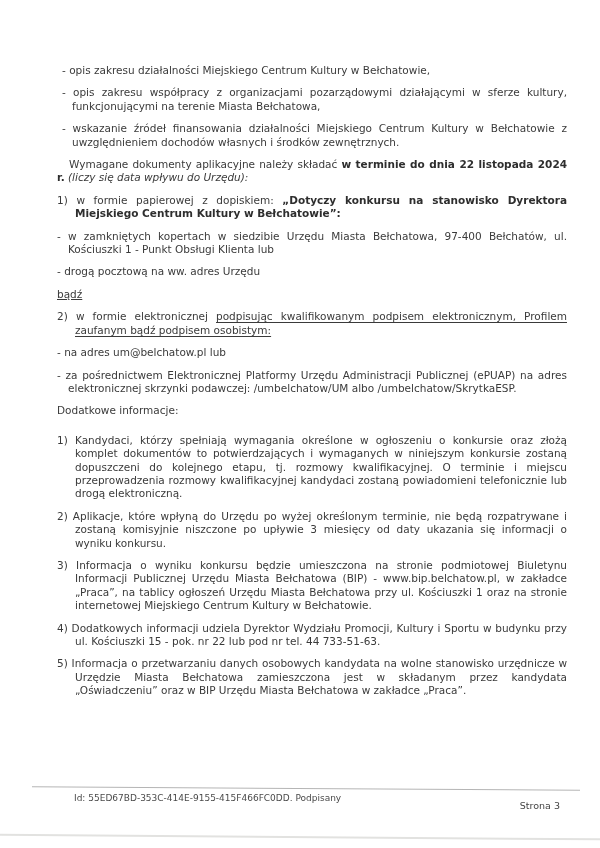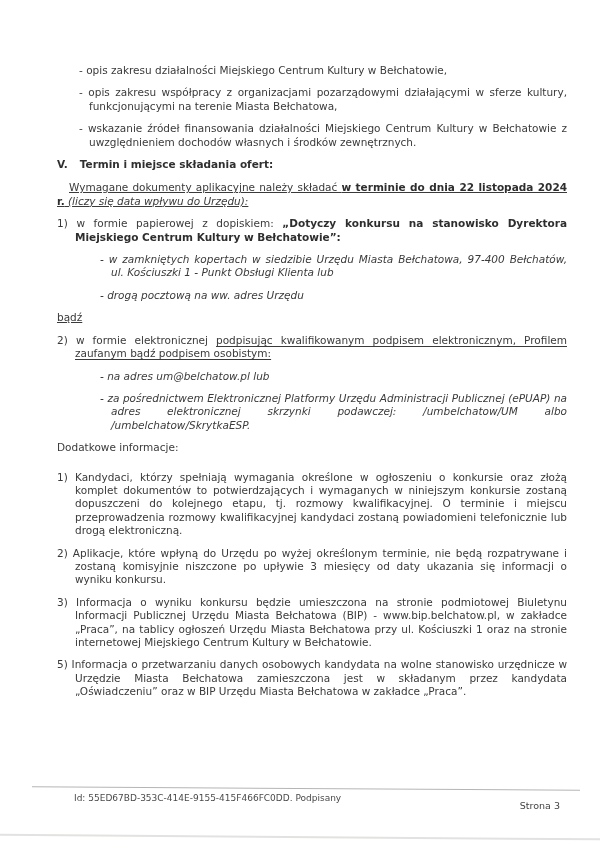--- a/index.html
+++ b/index.html
@@ -8,26 +8,26 @@
     font-family:"DejaVu Sans","Liberation Sans",sans-serif;
     color:#3a3a3a;
     -webkit-font-smoothing:antialiased;
   }
   .page{position:relative;width:600px;height:848px;overflow:hidden;background:#fff;}
   .content{
     position:absolute;left:57px;top:64px;width:510px;
     font-size:10.5px;line-height:13.4px;text-align:justify;
   }
   p{margin:0 0 9px 0;}
-  .hang-bullet{margin-left:22px;padding-left:10px;text-indent:-10px;}
+  .hang-bullet{margin-left:5px;padding-left:10px;text-indent:-10px;}
   .hang-num{padding-left:18px;text-indent:-18px;}
-  .sub{margin-left:43px;padding-left:11px;text-indent:-11px;font-style:italic;}
+  .sub{padding-left:11px;text-indent:-11px;}
   .heading{font-weight:bold;color:#303030;margin-bottom:10px;}
   .heading .secnum{margin-right:12px;}
-  .intro{text-indent:12px;text-decoration:underline;}
+  .intro{text-indent:12px;}
   b{font-weight:bold;color:#2e2e2e;}
   .bolditalic{font-weight:bold;color:#2e2e2e;}
   .italic{font-style:italic;}
   .underl{text-decoration:underline;text-underline-offset:2px;}
   .plainword{margin-left:0;text-decoration:underline;}
   .addl-gap{margin-top:16px;}
   .footer-rule{
     position:absolute;left:32px;top:788px;width:548px;height:0;
     border-top:1.3px solid #b5b5b5;transform:rotate(0.35deg);
   }
@@ -45,41 +45,41 @@
 </head>
 <body>
 
 <div class="page">
   <div class="content">
 
     <p class="hang-bullet"><span>-</span> <span>opis zakresu działalności Miejskiego Centrum Kultury w Bełchatowie,</span></p>
     <p class="hang-bullet"><span>-</span> <span>opis zakresu współpracy z organizacjami pozarządowymi działającymi w sferze kultury, funkcjonującymi na terenie Miasta Bełchatowa,</span></p>
     <p class="hang-bullet"><span>-</span> <span>wskazanie źródeł finansowania działalności Miejskiego Centrum Kultury w Bełchatowie z uwzględnieniem dochodów własnych i środków zewnętrznych.</span></p>
 
-    <p class="heading"><span class="secnum">V.</span><span>Termin i miejsce składania ofert:</span></p>
 
     <p class="intro"><span>Wymagane dokumenty aplikacyjne należy składać </span><b>w terminie do dnia 22 listopada 2024 r.</b><span class="italic"> (liczy się data wpływu do Urzędu):</span></p>
 
     <p class="hang-num"><span>1)</span> <span>w formie papierowej z dopiskiem: </span><span class="bolditalic">„Dotyczy konkursu na stanowisko Dyrektora Miejskiego Centrum Kultury w Bełchatowie”:</span></p>
 
     <p class="sub"><span>-</span> <span>w zamkniętych kopertach w siedzibie Urzędu Miasta Bełchatowa, 97-400 Bełchatów, ul. Kościuszki 1 - Punkt Obsługi Klienta lub</span></p>
     <p class="sub"><span>-</span> <span>drogą pocztową na ww. adres Urzędu</span></p>
 
     <p class="plainword">bądź</p>
 
     <p class="hang-num"><span>2)</span> <span>w formie elektronicznej </span><span class="underl">podpisując kwalifikowanym podpisem elektronicznym, Profilem zaufanym bądź podpisem osobistym:</span></p>
 
     <p class="sub"><span>-</span> <span>na adres um@belchatow.pl lub</span></p>
     <p class="sub"><span>-</span> <span>za pośrednictwem Elektronicznej Platformy Urzędu Administracji Publicznej (ePUAP) na adres elektronicznej skrzynki podawczej: /umbelchatow/UM albo /umbelchatow/SkrytkaESP.</span></p>
 
     <p>Dodatkowe informacje:</p>
 
     <p class="hang-num addl-gap"><span>1)</span> <span>Kandydaci, którzy spełniają wymagania określone w ogłoszeniu o konkursie oraz złożą komplet dokumentów to potwierdzających i wymaganych w niniejszym konkursie zostaną dopuszczeni do kolejnego etapu, tj. rozmowy kwalifikacyjnej. O terminie i miejscu przeprowadzenia rozmowy kwalifikacyjnej kandydaci zostaną powiadomieni telefonicznie lub drogą elektroniczną.</span></p>
     <p class="hang-num"><span>2)</span> <span>Aplikacje, które wpłyną do Urzędu po wyżej określonym terminie, nie będą rozpatrywane i zostaną komisyjnie niszczone po upływie 3 miesięcy od daty ukazania się informacji o wyniku konkursu.</span></p>
     <p class="hang-num"><span>3)</span> <span>Informacja o wyniku konkursu będzie umieszczona na stronie podmiotowej Biuletynu Informacji Publicznej Urzędu Miasta Bełchatowa (BIP) - www.bip.belchatow.pl, w zakładce „Praca”, na tablicy ogłoszeń Urzędu Miasta Bełchatowa przy ul. Kościuszki 1 oraz na stronie internetowej Miejskiego Centrum Kultury w Bełchatowie.</span></p>
+    <p class="hang-num"><span>4)</span> <span>Dodatkowych informacji udziela Dyrektor Wydziału Promocji, Kultury i Sportu w budynku przy ul. Kościuszki 15 - pok. nr 22 lub pod nr tel. 44 733-51-63.</span></p>
     <p class="hang-num"><span>5)</span> <span>Informacja o przetwarzaniu danych osobowych kandydata na wolne stanowisko urzędnicze w Urzędzie Miasta Bełchatowa zamieszczona jest w składanym przez kandydata „Oświadczeniu” oraz w BIP Urzędu Miasta Bełchatowa w zakładce „Praca”.</span></p>
 
   </div>
 
   <div class="footer-rule"></div>
   <div class="footer">
     <span>Id: 55ED67BD-353C-414E-9155-415F466FC0DD. Podpisany</span>
     <span class="page-num">Strona 3</span>
   </div>
   <div class="scan-edge"></div>

